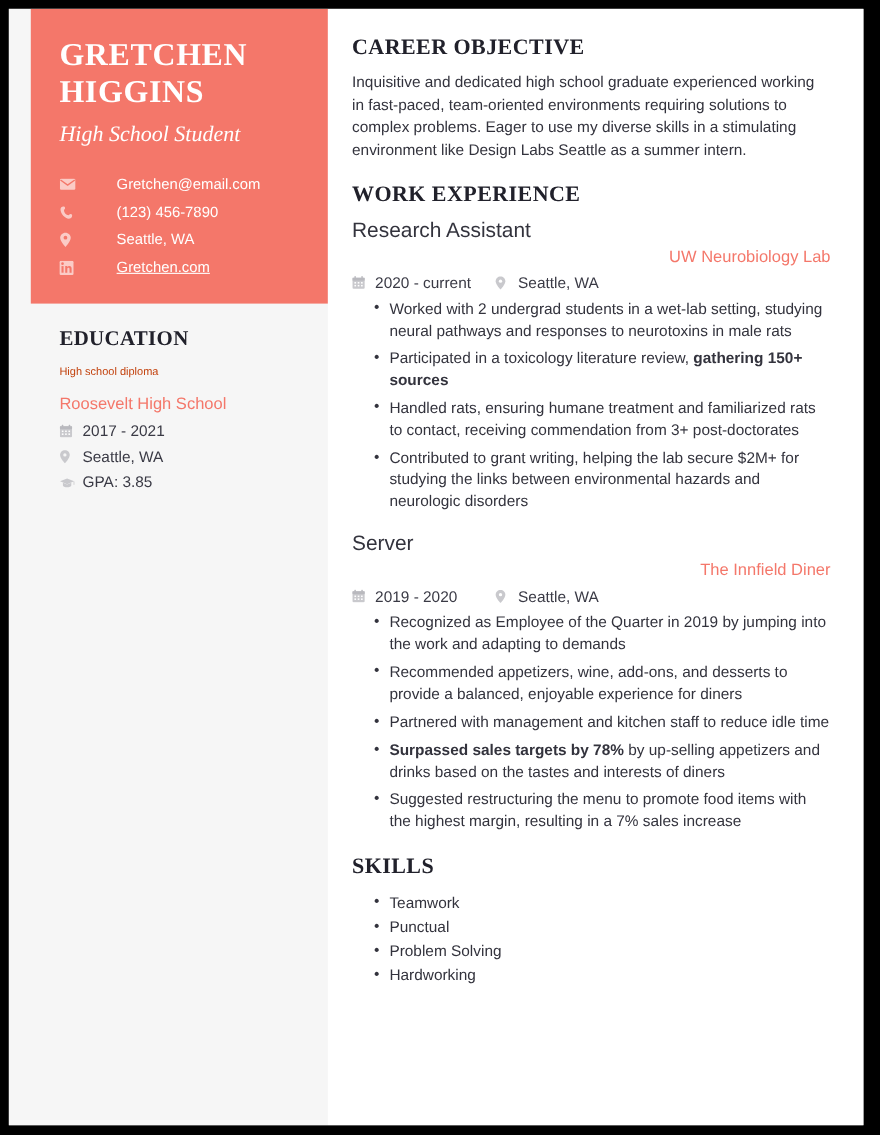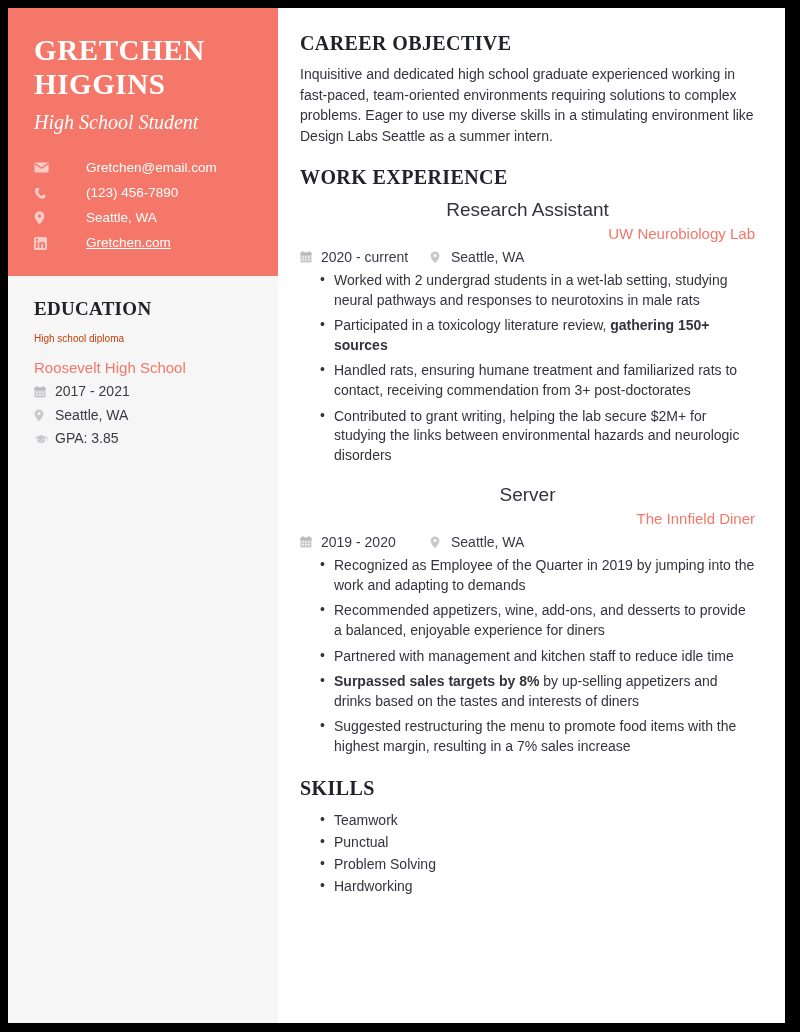--- a/index.html
+++ b/index.html
@@ -24,20 +24,21 @@
     display: flex;
     overflow: hidden;
   }
 
   
   .sidebar {
     width: 270px;
     flex: 0 0 270px;
     background: #f6f6f6;
     position: relative;
+    padding-left: 20px;
   }
 
   .sidebar-header {
     background: #f4776a;
     padding: 26px 26px 24px 26px;
     box-sizing: border-box;
   }
 
   .name {
     font-family: "Liberation Serif", serif;
@@ -157,21 +158,20 @@
     margin: 0;
   }
 
   .job { margin-bottom: 18px; }
   .job:last-child { margin-bottom: 0; }
   .job-role {
     font-size: 19px;
     color: #33333d;
     line-height: 1.25;
     margin-bottom: 2px;
-    text-align: center;
   }
   .job-company {
     font-size: 15px;
     color: #f4776a;
     line-height: 1.3;
     margin-bottom: 5px;
     text-align: right;
   }
   .job-meta {
     display: flex;
@@ -404,21 +404,21 @@
                   <circle cx="5" cy="4.6" r="1.5" fill="#ffffff"></circle>
                 </svg>
             </span>
             <span>Seattle, WA</span>
           </div>
         </div>
         <ul class="bullets">
           <li><span>Recognized as Employee of the Quarter in 2019 by jumping into the work and adapting to demands</span></li>
           <li><span>Recommended appetizers, wine, add-ons, and desserts to provide a balanced, enjoyable experience for diners</span></li>
           <li><span>Partnered with management and kitchen staff to reduce idle time</span></li>
-          <li><b>Surpassed sales targets by 8%</b><span> by up-selling appetizers and drinks based on the tastes and interests of diners</span></li>
+          <li><b>Surpassed sales targets by 78%</b><span> by up-selling appetizers and drinks based on the tastes and interests of diners</span></li>
           <li><span>Suggested restructuring the menu to promote food items with the highest margin, resulting in a 7% sales increase</span></li>
         </ul>
       </div>
 
     </section>
 
     <section class="section">
       <h2 class="main-heading">Skills</h2>
       <ul class="skills-list">
         <li>Teamwork</li>

